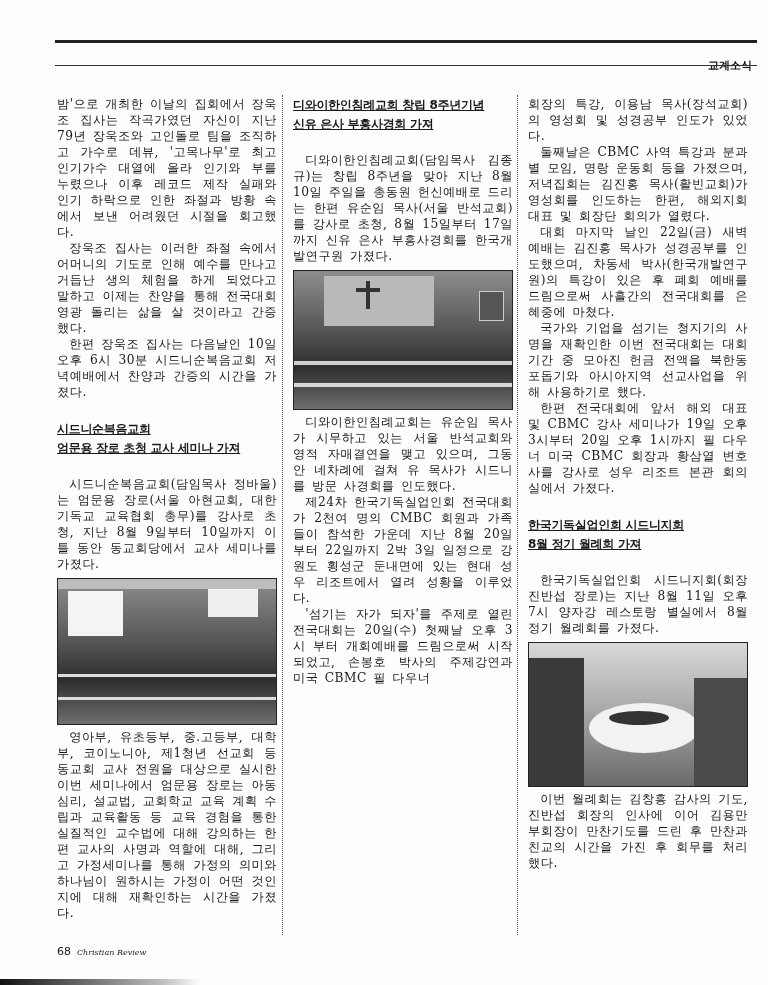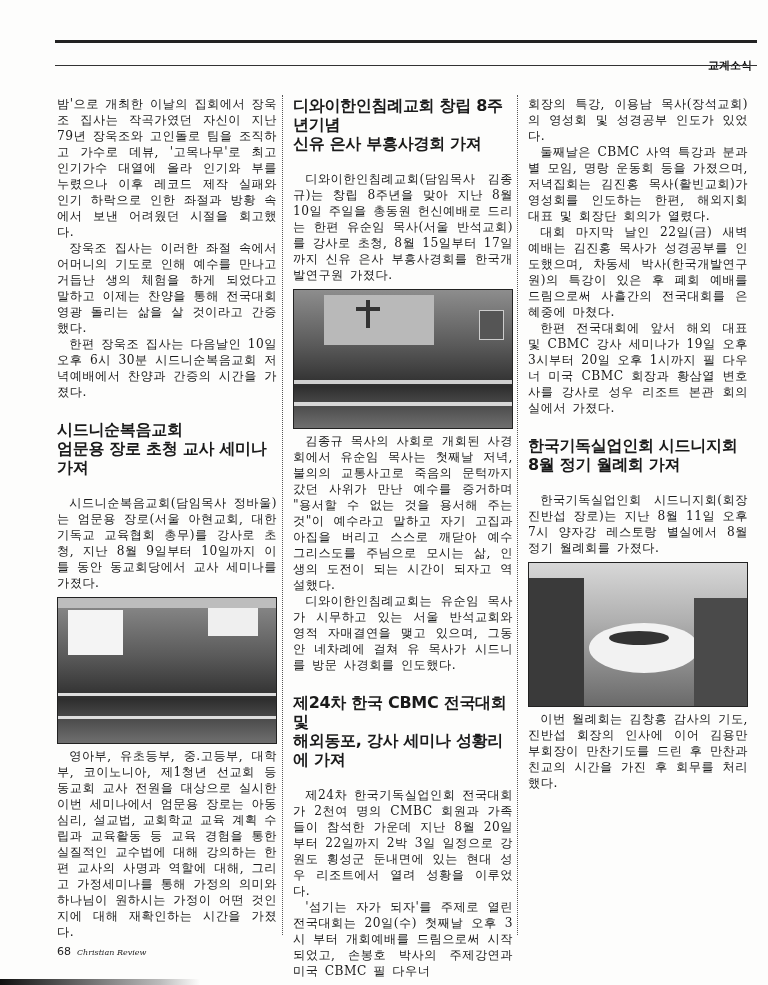--- a/index.html
+++ b/index.html
@@ -11,21 +11,21 @@
     font-family:"DejaVu Sans", sans-serif; font-size:11px; font-weight:bold; color:#111; }
   .col { position:absolute; top:96px; width:220px; }
   .col1 { left:57px; }
   .col2 { left:293px; }
   .col3 { left:528px; }
   .divider { position:absolute; top:95px; width:0; height:840px; border-left:1px dotted #555; }
   .div1 { left:282px; }
   .div2 { left:517px; }
   p.body { font-size:12.2px; line-height:16px; text-align:justify; text-indent:1em; letter-spacing:0.5px; word-spacing:2px; }
   p.body.noindent { text-indent:0; }
-  h3.headline { font-family:"DejaVu Sans", sans-serif; font-size:16px; font-weight:bold; line-height:19px; margin:20px 0 18px 0; letter-spacing:-0.3px; }
+  h3.headline { font-family:"DejaVu Sans", sans-serif; font-size:12px; font-weight:bold; line-height:19px; margin:20px 0 18px 0; letter-spacing:-0.3px;text-decoration:underline; }
   h3.headline.first { margin-top:0; }
   .photo { width:220px; border:1px solid #222; margin:6px 0 4px 0; position:relative; overflow:hidden;
     background:linear-gradient(180deg,#8d8d8d 0%,#5a5a5a 40%,#2e2e2e 70%,#6f6f6f 100%); }
   .photo .shape { position:absolute; }
   .footer { position:absolute; left:57px; top:945px; font-family:"DejaVu Sans", sans-serif; font-size:9px; color:#222; }
   .footer .num { font-size:11px; margin-right:3px; }
   .footer .mag { font-family:"DejaVu Serif", serif; font-style:italic; font-size:8px; }
   .corner-shadow { position:absolute; left:0; bottom:0; width:200px; height:6px; background:linear-gradient(90deg,#111,#bbb 80%,transparent); }
 </style>
 </head>
@@ -65,35 +65,31 @@
   </h3>
   <p class="body">디와이한인침례교회(담임목사 김종규)는 창립 8주년을 맞아 지난 8월 10일 주일을 총동원 헌신예배로 드리는 한편 유순임 목사(서울 반석교회)를 강사로 초청, 8월 15일부터 17일까지 신유 은사 부흥사경회를 한국개발연구원 가졌다.</p>
   <div class="photo" style="height:140px;">
     <div class="shape" style="left:30px;top:5px;width:110px;height:50px;background:#b9b9b9;"></div>
     <div class="shape" style="left:72px;top:10px;width:4px;height:28px;background:#333;"></div>
     <div class="shape" style="left:62px;top:17px;width:24px;height:4px;background:#333;"></div>
     <div class="shape" style="left:185px;top:20px;width:25px;height:30px;background:#555;border:1px solid #ccc;"></div>
     <div class="shape" style="left:0;top:90px;width:220px;height:4px;background:#cfcfcf;"></div>
     <div class="shape" style="left:0;top:112px;width:220px;height:4px;background:#d8d8d8;"></div>
   </div>
-  <p class="body">김종규 목사의 사회로 개회된 사경회에서 유순임 목사는 첫째날 저녁, 불의의 교통사고로 죽음의 문턱까지 갔던 사위가 만난 예수를 증거하며 "용서할 수 없는 것을 용서해 주는 것"이 예수라고 말하고 자기 고집과 아집을 버리고 스스로 깨닫아 예수 그리스도를 주님으로 모시는 삶, 인생의 도전이 되는 시간이 되자고 역설했다.</p>
   <p class="body">디와이한인침례교회는 유순임 목사가 시무하고 있는 서울 반석교회와 영적 자매결연을 맺고 있으며, 그동안 네차례에 걸쳐 유 목사가 시드니를 방문 사경회를 인도했다.</p>
 
-  <h3 class="headline">
-    <span>제24차 한국 CBMC 전국대회 및</span><br>
-    <span>해외동포, 강사 세미나 성황리에 가져</span>
-  </h3>
   <p class="body">제24차 한국기독실업인회 전국대회가 2천여 명의 CMBC 회원과 가족들이 참석한 가운데 지난 8월 20일부터 22일까지 2박 3일 일정으로 강원도 횡성군 둔내면에 있는 현대 성우 리조트에서 열려 성황을 이루었다.</p>
   <p class="body">'섬기는 자가 되자'를 주제로 열린 전국대회는 20일(수) 첫째날 오후 3시 부터 개회예배를 드림으로써 시작되었고, 손봉호 박사의 주제강연과 미국 CBMC 필 다우너</p>
 </div>
 
 <div class="col col3">
   <p class="body noindent">회장의 특강, 이용남 목사(장석교회)의 영성회 및 성경공부 인도가 있었다.</p>
   <p class="body">둘째날은 CBMC 사역 특강과 분과별 모임, 명랑 운동회 등을 가졌으며, 저녁집회는 김진홍 목사(활빈교회)가 영성회를 인도하는 한편, 해외지회 대표 및 회장단 회의가 열렸다.</p>
   <p class="body">대회 마지막 날인 22일(금) 새벽 예배는 김진홍 목사가 성경공부를 인도했으며, 차동세 박사(한국개발연구원)의 특강이 있은 후 폐회 예배를 드림으로써 사흘간의 전국대회를 은혜중에 마쳤다.</p>
+  <p class="body">국가와 기업을 섬기는 청지기의 사명을 재확인한 이번 전국대회는 대회기간 중 모아진 헌금 전액을 북한동포돕기와 아시아지역 선교사업을 위해 사용하기로 했다.</p>
   <p class="body">한편 전국대회에 앞서 해외 대표 및 CBMC 강사 세미나가 19일 오후 3시부터 20일 오후 1시까지 필 다우너 미국 CBMC 회장과 황삼열 변호사를 강사로 성우 리조트 본관 회의실에서 가졌다.</p>
 
   <h3 class="headline">
     <span>한국기독실업인회 시드니지회</span><br>
     <span>8월 정기 월례회 가져</span>
   </h3>
   <p class="body">한국기독실업인회 시드니지회(회장 진반섭 장로)는 지난 8월 11일 오후 7시 양자강 레스토랑 별실에서 8월 정기 월례회를 가졌다.</p>
   <div class="photo" style="height:145px;background:linear-gradient(180deg,#d8d8d8 0%,#b0b0b0 40%,#6a6a6a 100%);">
     <div class="shape" style="left:60px;top:60px;width:110px;height:50px;border-radius:50%;background:#f2f2f2;"></div>
     <div class="shape" style="left:80px;top:68px;width:60px;height:14px;border-radius:50%;background:#333;"></div>

